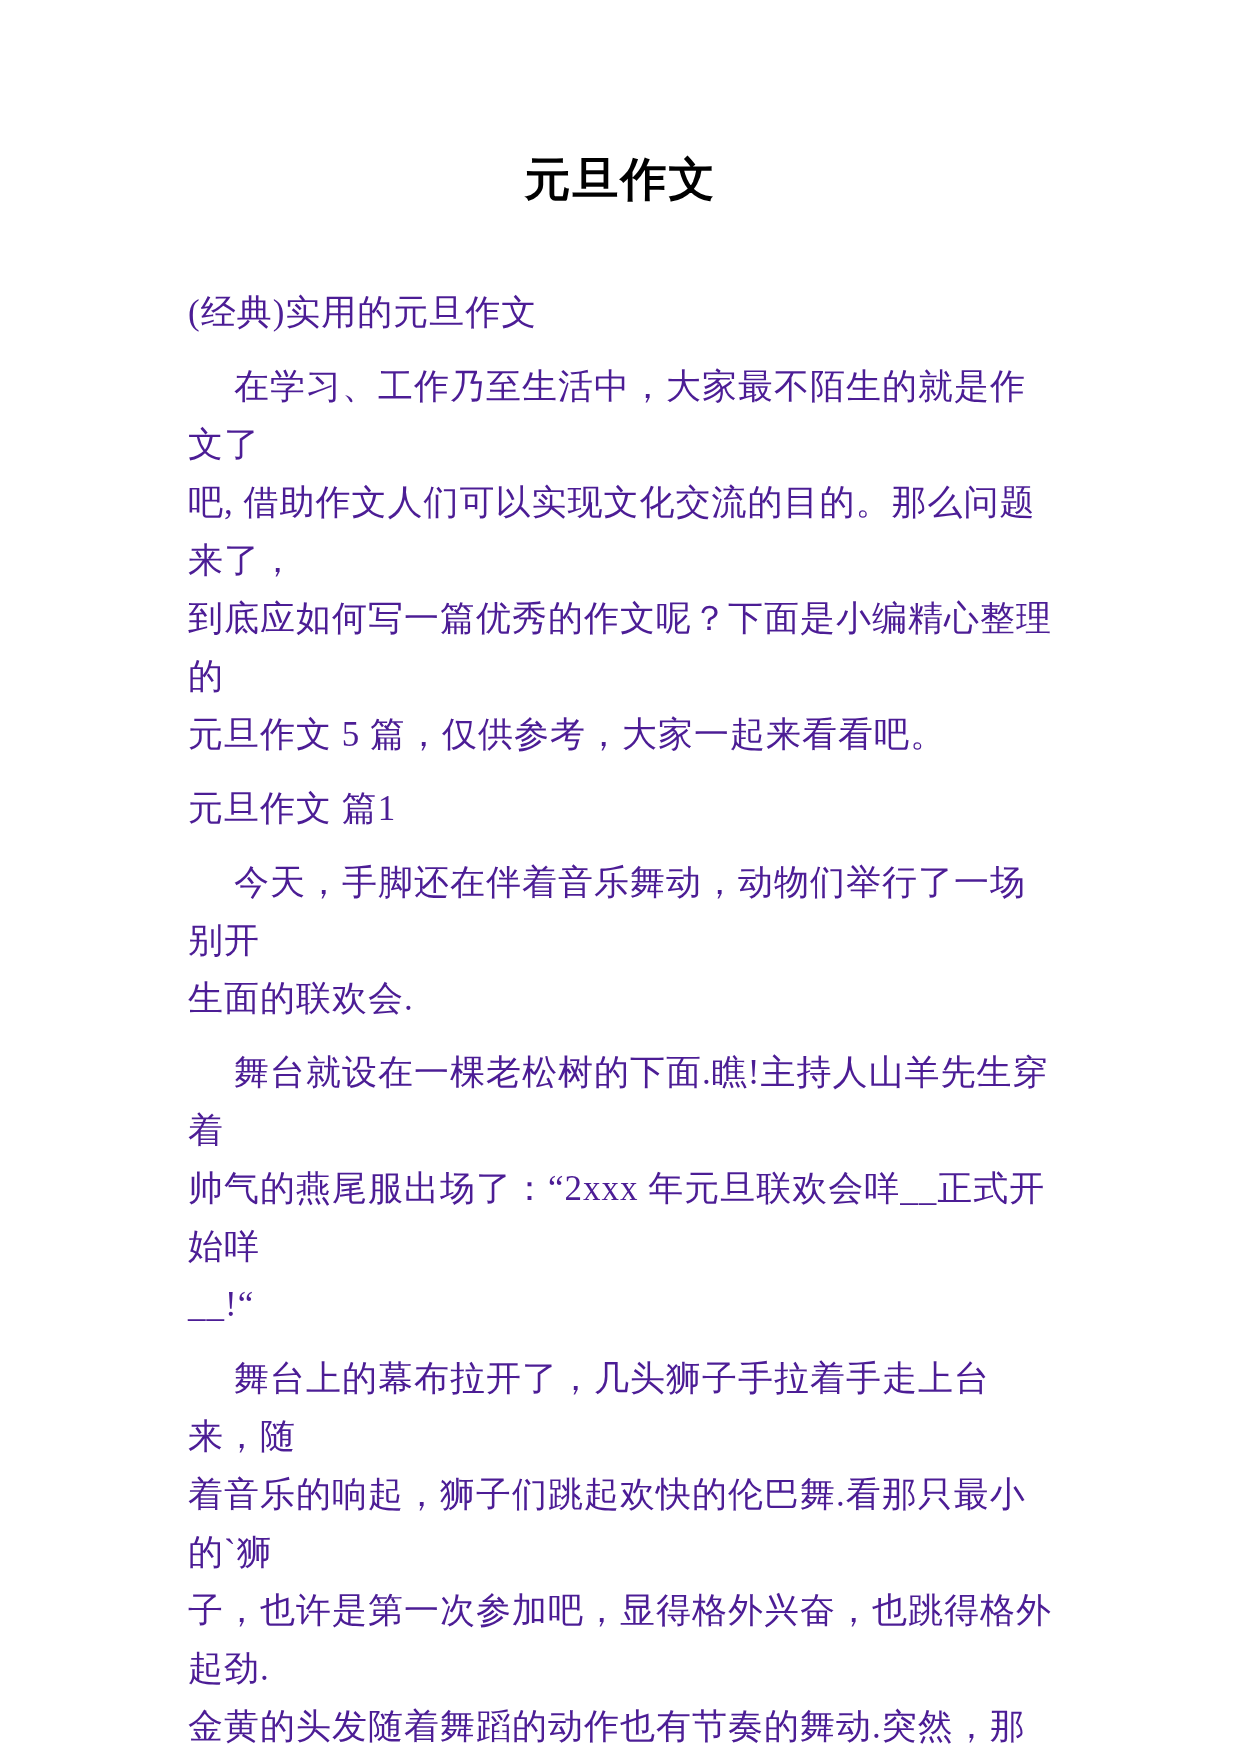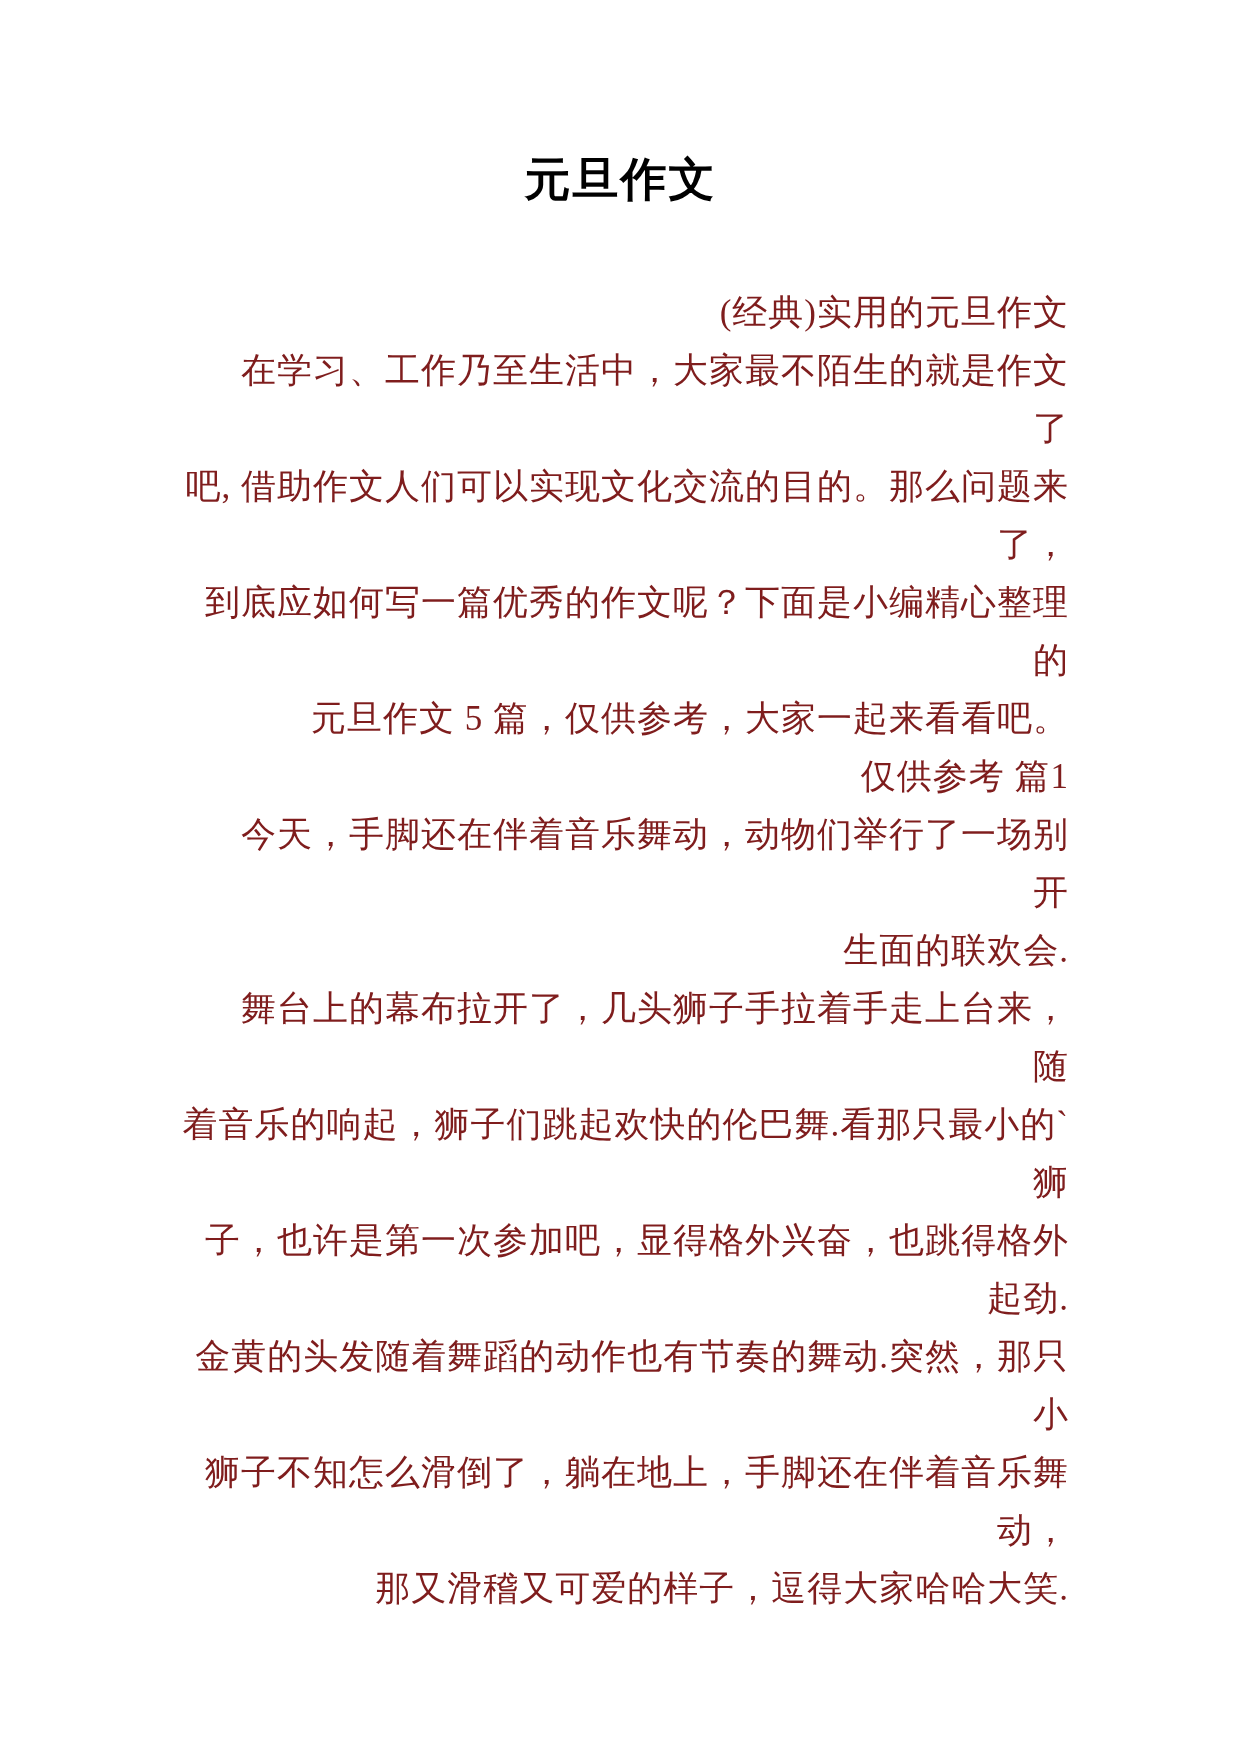--- a/index.html
+++ b/index.html
@@ -26,48 +26,51 @@
     text-align: center;
     color: #000000;
     letter-spacing: 2px;
     font-family: "Liberation Serif", serif;
   }
   .content {
     margin: 71px 172px 0 172px;
     width: 897px;
   }
   .content p {
-    margin: 0;
+    margin: 16px;
     font-size: 35px;
     line-height: 58px;
     letter-spacing: 1px;
-    color: #7f1d1d;
+    color: #4c1d95;
     white-space: pre-line;
-    text-align: right;
+    text-align: left;
     font-weight: normal;
   }
   .content p.indent {
     text-indent: 46px;
   }
 </style>
 </head>
 <body>
 
 <div class="page">
   <h1 class="doc-title">元旦作文</h1>
 
   <div class="content">
     <p>(经典)实用的元旦作文</p>
     <p class="indent">在学习、工作乃至生活中，大家最不陌生的就是作文了
 吧, 借助作文人们可以实现文化交流的目的。那么问题来了，
 到底应如何写一篇优秀的作文呢？下面是小编精心整理的
 元旦作文 5 篇，仅供参考，大家一起来看看吧。</p>
-    <p>仅供参考 篇1</p>
+    <p>元旦作文 篇1</p>
     <p class="indent">今天，手脚还在伴着音乐舞动，动物们举行了一场别开
 生面的联欢会.</p>
+    <p class="indent">舞台就设在一棵老松树的下面.瞧!主持人山羊先生穿着
+帅气的燕尾服出场了：“2xxx 年元旦联欢会咩__正式开始咩
+__!“</p>
     <p class="indent">舞台上的幕布拉开了，几头狮子手拉着手走上台来，随
 着音乐的响起，狮子们跳起欢快的伦巴舞.看那只最小的`狮
 子，也许是第一次参加吧，显得格外兴奋，也跳得格外起劲.
 金黄的头发随着舞蹈的动作也有节奏的舞动.突然，那只小
 狮子不知怎么滑倒了，躺在地上，手脚还在伴着音乐舞动，
 那又滑稽又可爱的样子，逗得大家哈哈大笑.</p>
 
   </div>
 </div>
 

